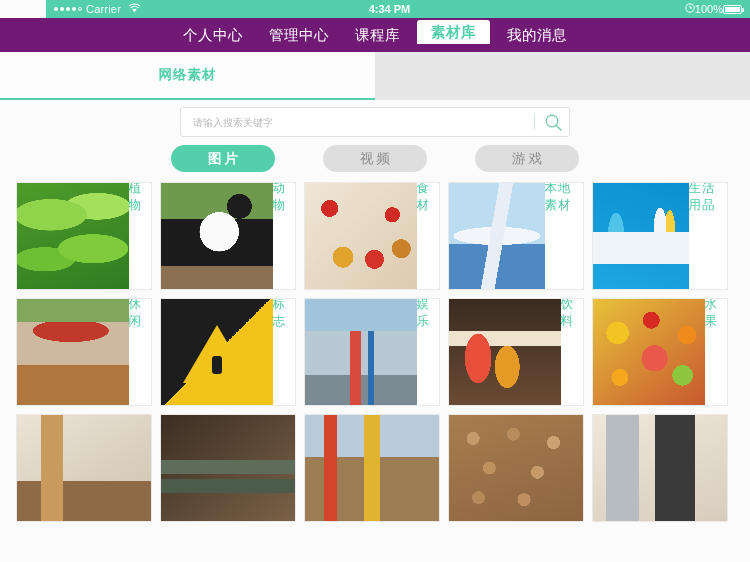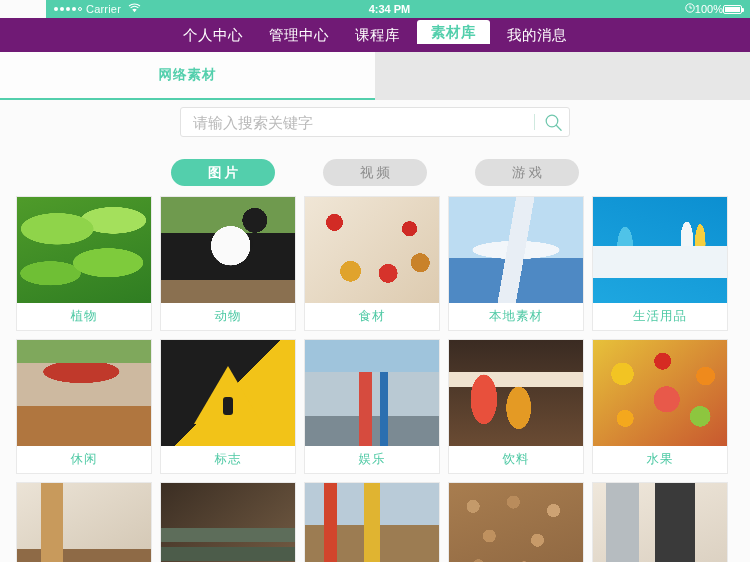--- a/index.html
+++ b/index.html
@@ -71,49 +71,49 @@
     height:38px; display:flex; align-items:center; justify-content:center;
     padding-top:6px;
   }
   .searchbox{
     width:390px; height:30px; background:#ffffff;
     border:1px solid #e2e2e2; border-radius:3px;
     display:flex; align-items:center; padding:0 6px 0 12px;
   }
   .searchbox input{
     flex:1; border:0; outline:none; background:transparent;
-    font-size:15px; color:#701a75; font-family:inherit;
+    font-size:10px; color:#701a75; font-family:inherit;
   }
   .searchbox input::placeholder{ color:#b9b9b9; }
   .sep{ width:1px; height:16px; background:#cfe9df; margin-right:9px; }
   .mag{ width:19px; height:19px; display:block; }
 
   
   .pills{
     display:flex; justify-content:center; gap:48px;
-    padding:21px 0 10px 0;
+    padding:7px 0 10px 0;
   }
   .pill{
     width:104px; height:27px; border-radius:14px;
     display:flex; align-items:center; justify-content:center;
     font-size:13.5px; color:#8d8d8d; background:#dedede;
     cursor:pointer; letter-spacing:3px; text-indent:3px;
   }
   .pill.active{ background:#53CFAC; color:#ffffff; font-weight:bold; }
 
   
   .grid{
     display:grid;
     grid-template-columns:repeat(5,136px);
     gap:8px;
     padding:0 16px;
   }
   .card{
     background:#ffffff; border:1px solid #e9e9e9;
-    display:flex; flex-direction:column; cursor:pointer;
+    display:flex; flex-direction:row; cursor:pointer;
     overflow:hidden;
     justify-content:flex-end;
   }
   .thumb{ width:100%; height:106px; position:relative; overflow:hidden; }
   .cap{
     height:27px; display:flex; align-items:center; justify-content:center;
     font-size:12.5px; color:#4ec9a4; letter-spacing:1px;
   }
 
   

